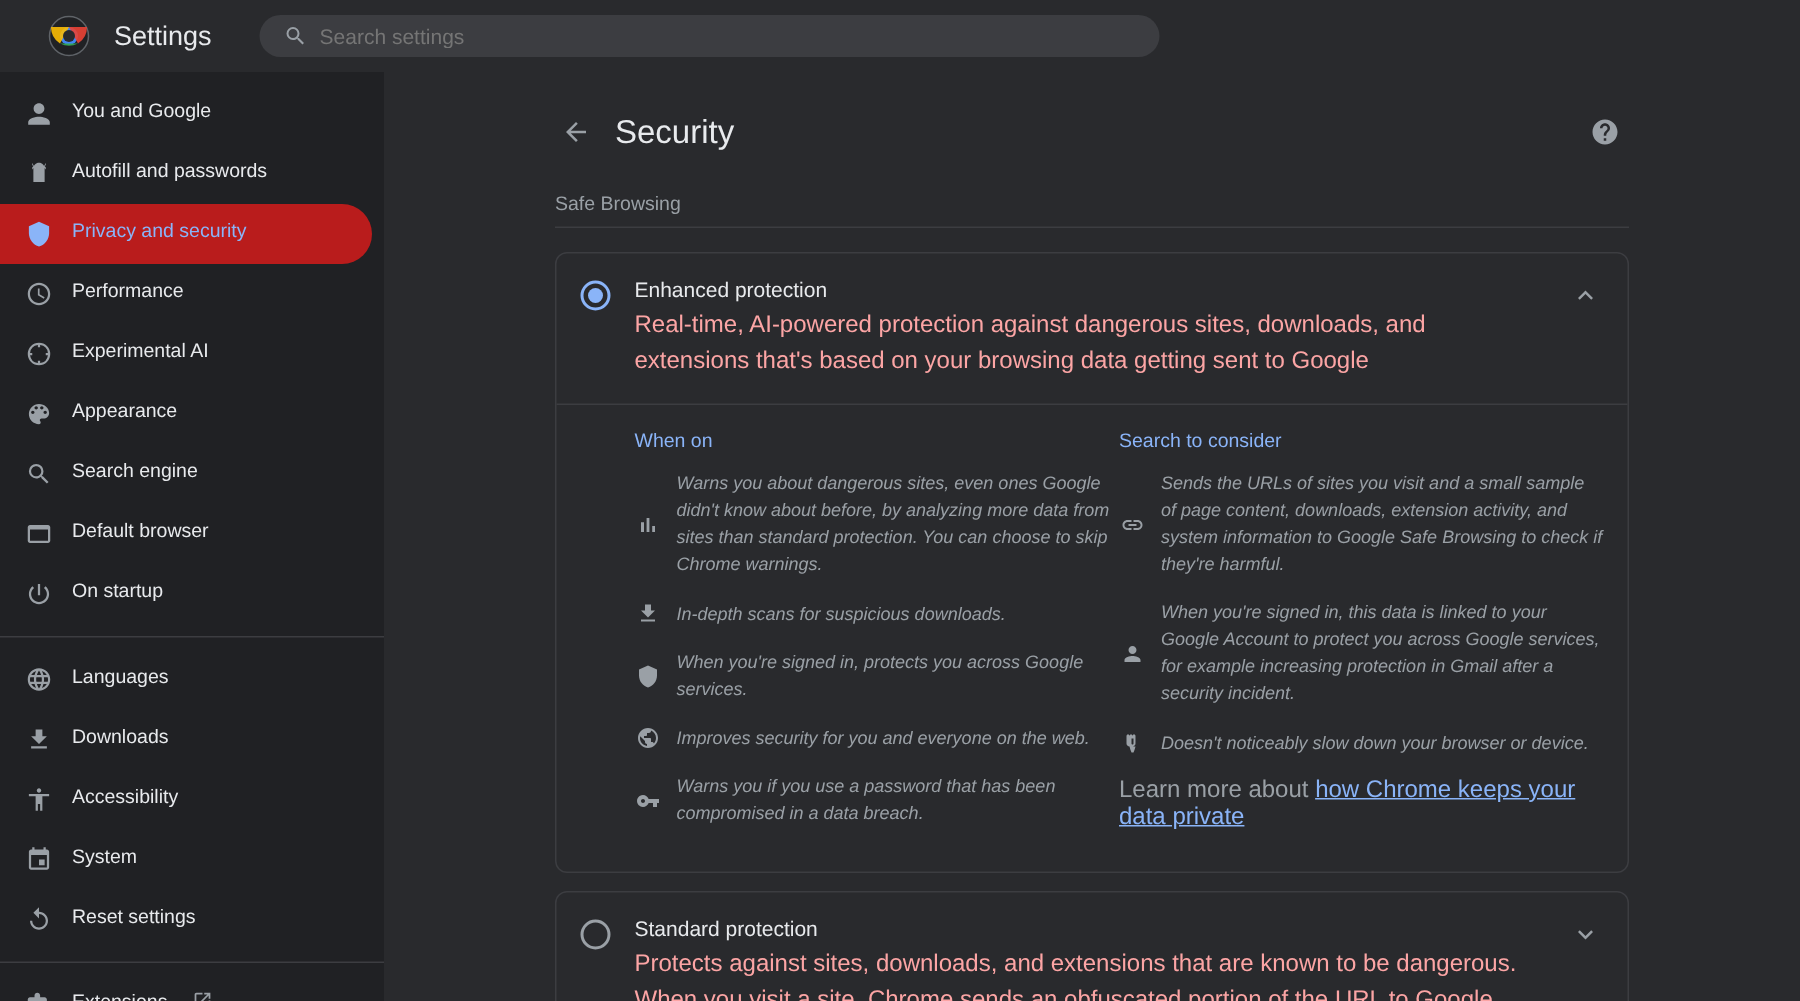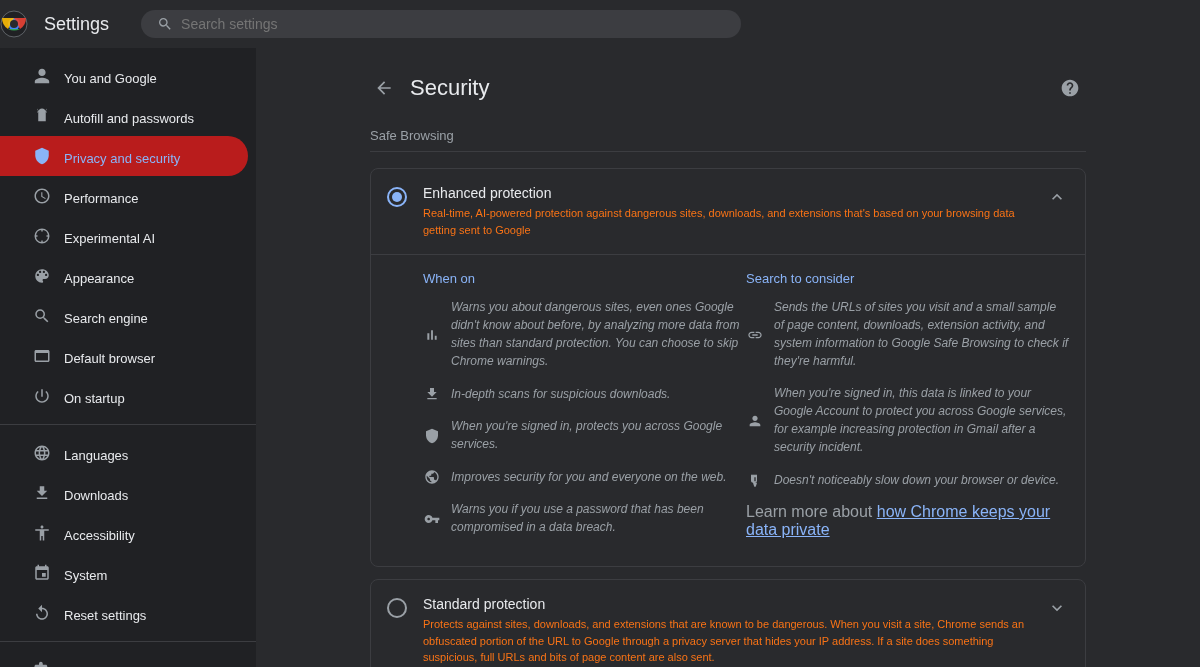--- a/index.html
+++ b/index.html
@@ -12,21 +12,21 @@
       overflow: hidden;
       display: flex;
       flex-direction: column;
     }
 
     
     .topbar {
       background: #292a2d;
       display: flex;
       align-items: center;
-      padding: 0 0;
+      padding: 0 32px;
       height: 48px;
       gap: 16px;
       flex-shrink: 0;
     }
     .topbar-logo {
       width: 28px;
       height: 28px;
       flex-shrink: 0;
     }
     .topbar-title {
@@ -71,23 +71,23 @@
       background: #202124;
       overflow-y: auto;
       flex-shrink: 0;
       padding: 8px 0;
     }
     .sidebar::-webkit-scrollbar { width: 6px; }
     .sidebar::-webkit-scrollbar-thumb { background: #5f6368; border-radius: 3px; }
 
     .sidebar-item {
       display: flex;
-      align-items: flex-end;
+      align-items: flex-start;
       gap: 12px;
-      padding: 10px 16px 10px 32px;
+      padding: 10px 16px 10px 16px;
       cursor: pointer;
       font-size: 13px;
       color: #e8eaed;
       border-radius: 0 24px 24px 0;
       margin-right: 8px;
       transition: background 0.1s;
     }
     .sidebar-item.active {
       background: #b91c1c;
       color: #8ab4f8;
@@ -213,22 +213,22 @@
       margin-top: 2px;
     }
     .option-text { flex: 1; }
     .option-title {
       font-size: 14px;
       font-weight: 500;
       color: #e8eaed;
       margin-bottom: 4px;
     }
     .option-desc {
-      font-size: 11px;
-      color: #f97316;
+      font-size: 16px;
+      color: #fca5a5;
       line-height: 1.5;
     }
     .chevron-btn {
       background: none;
       border: none;
       cursor: pointer;
       color: #9aa0a6;
       display: flex;
       align-items: center;
       padding: 2px;

